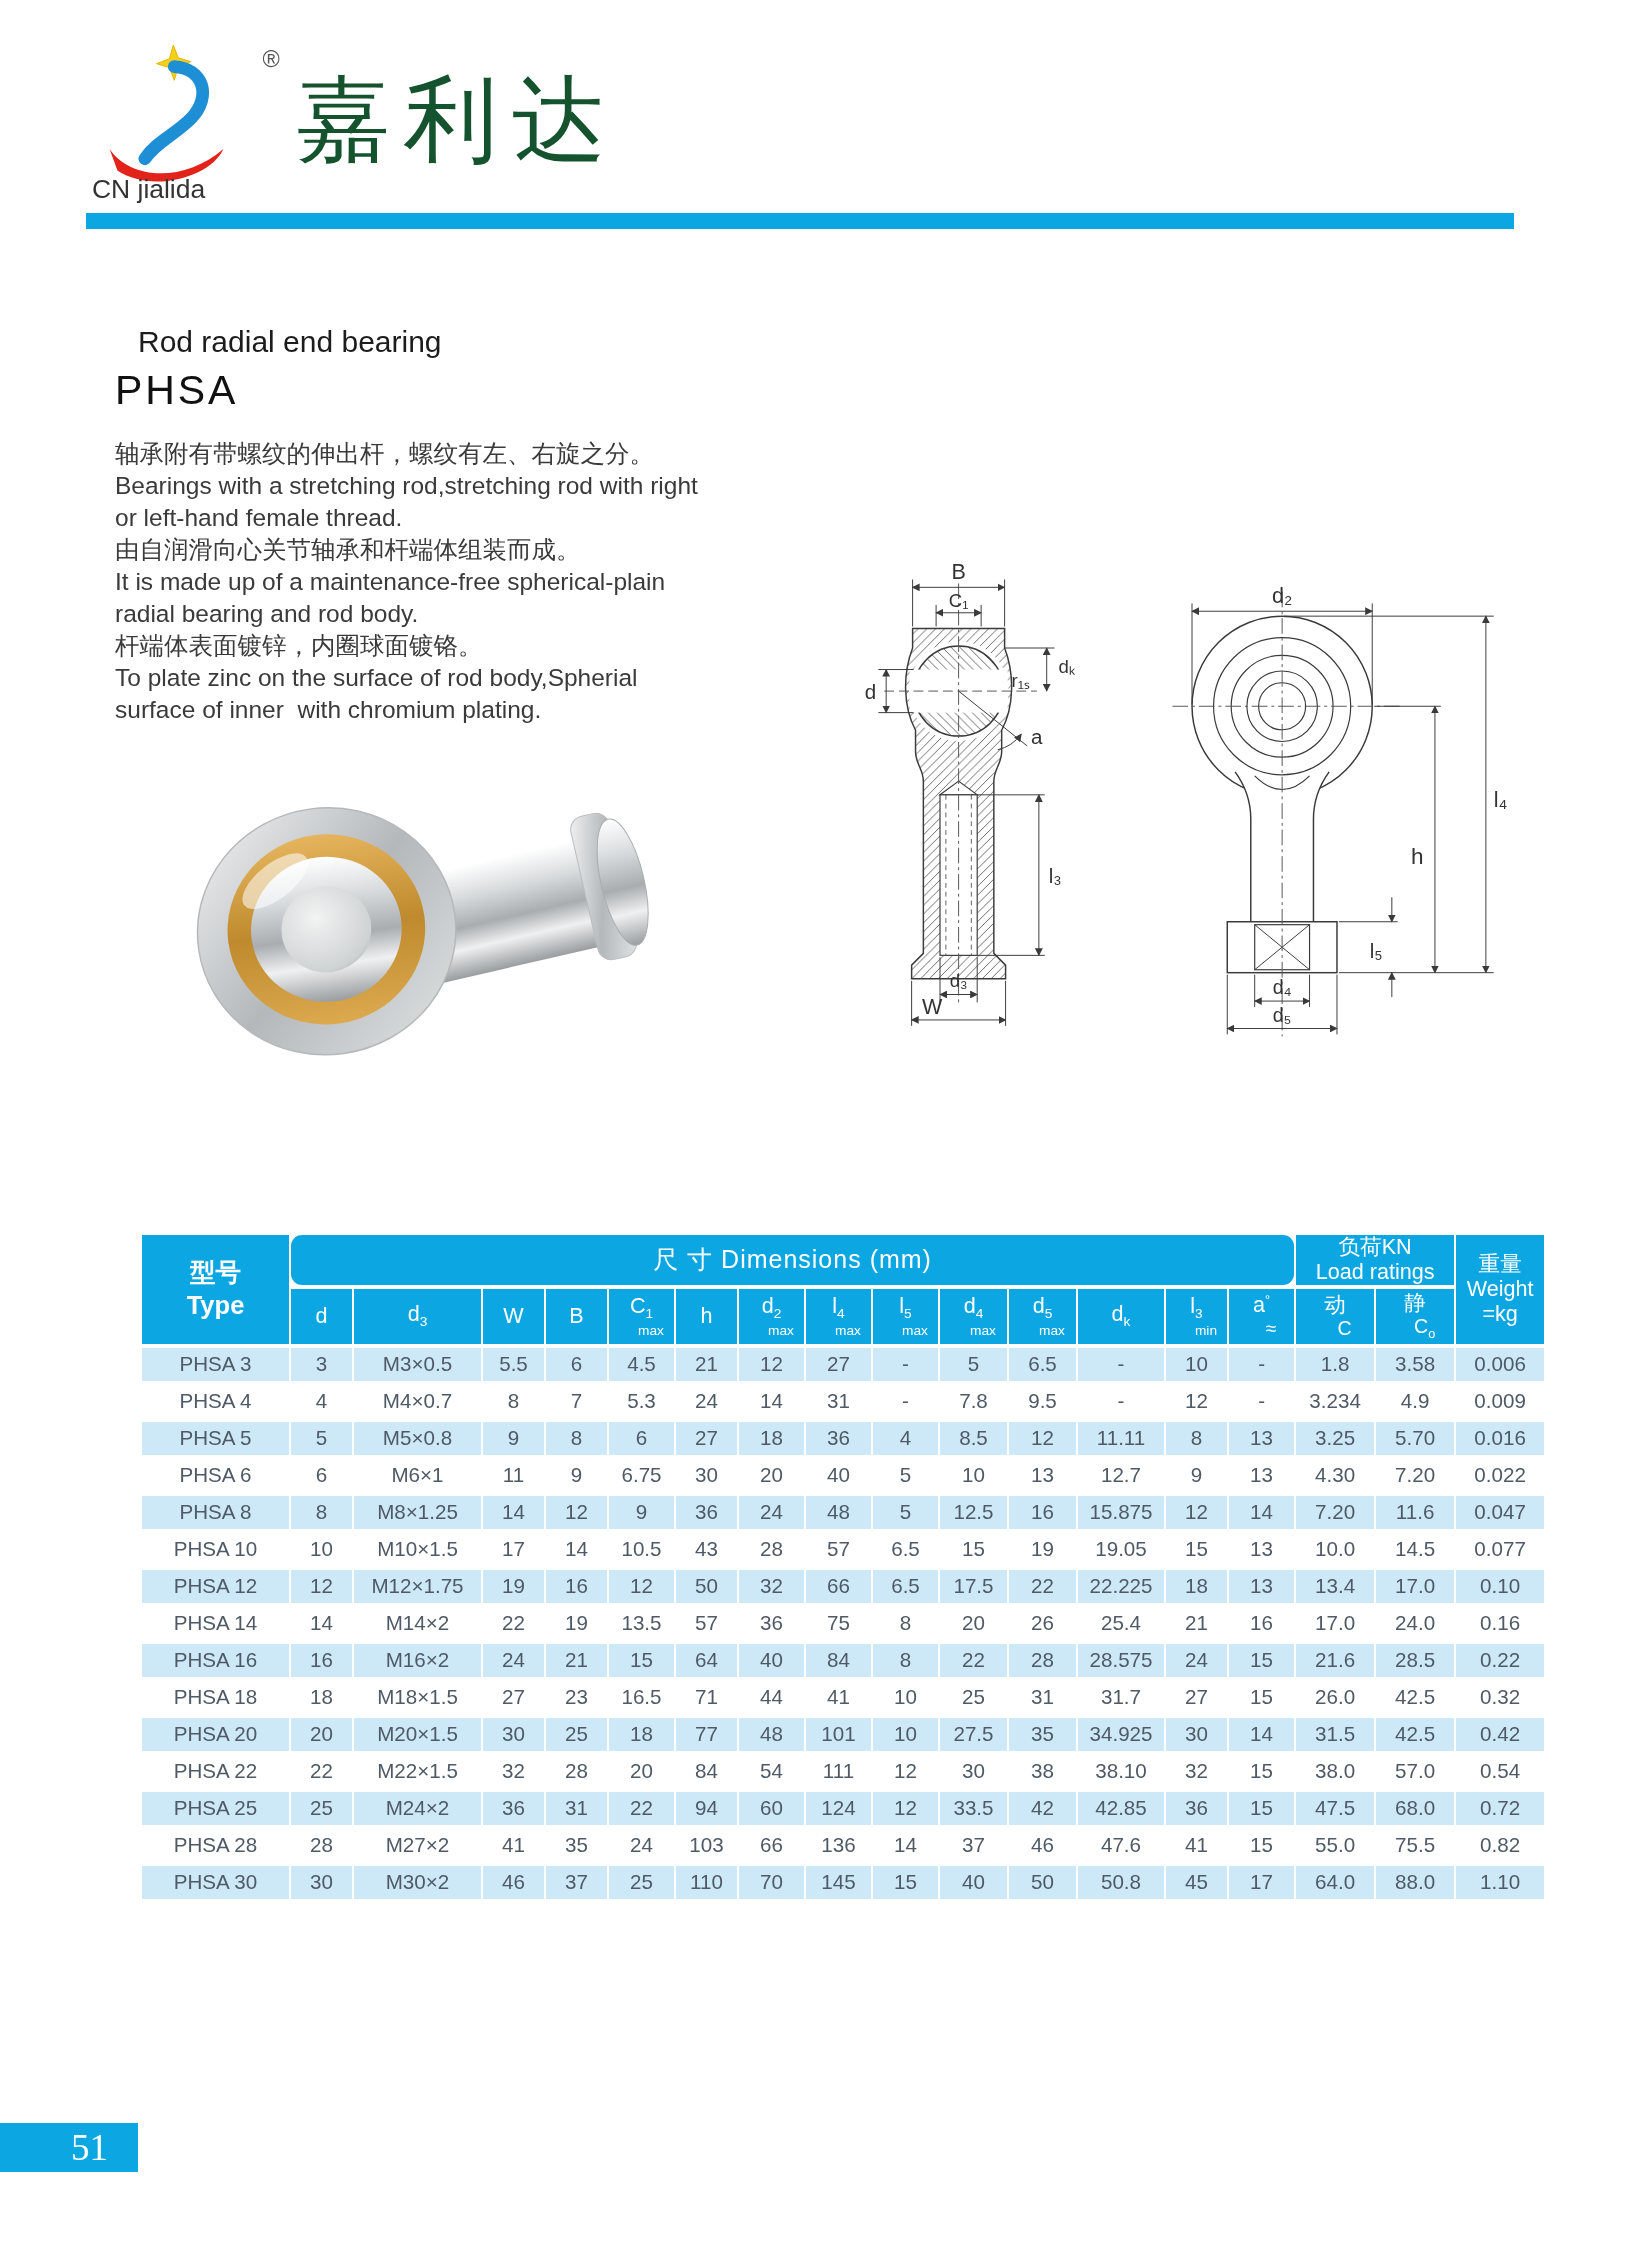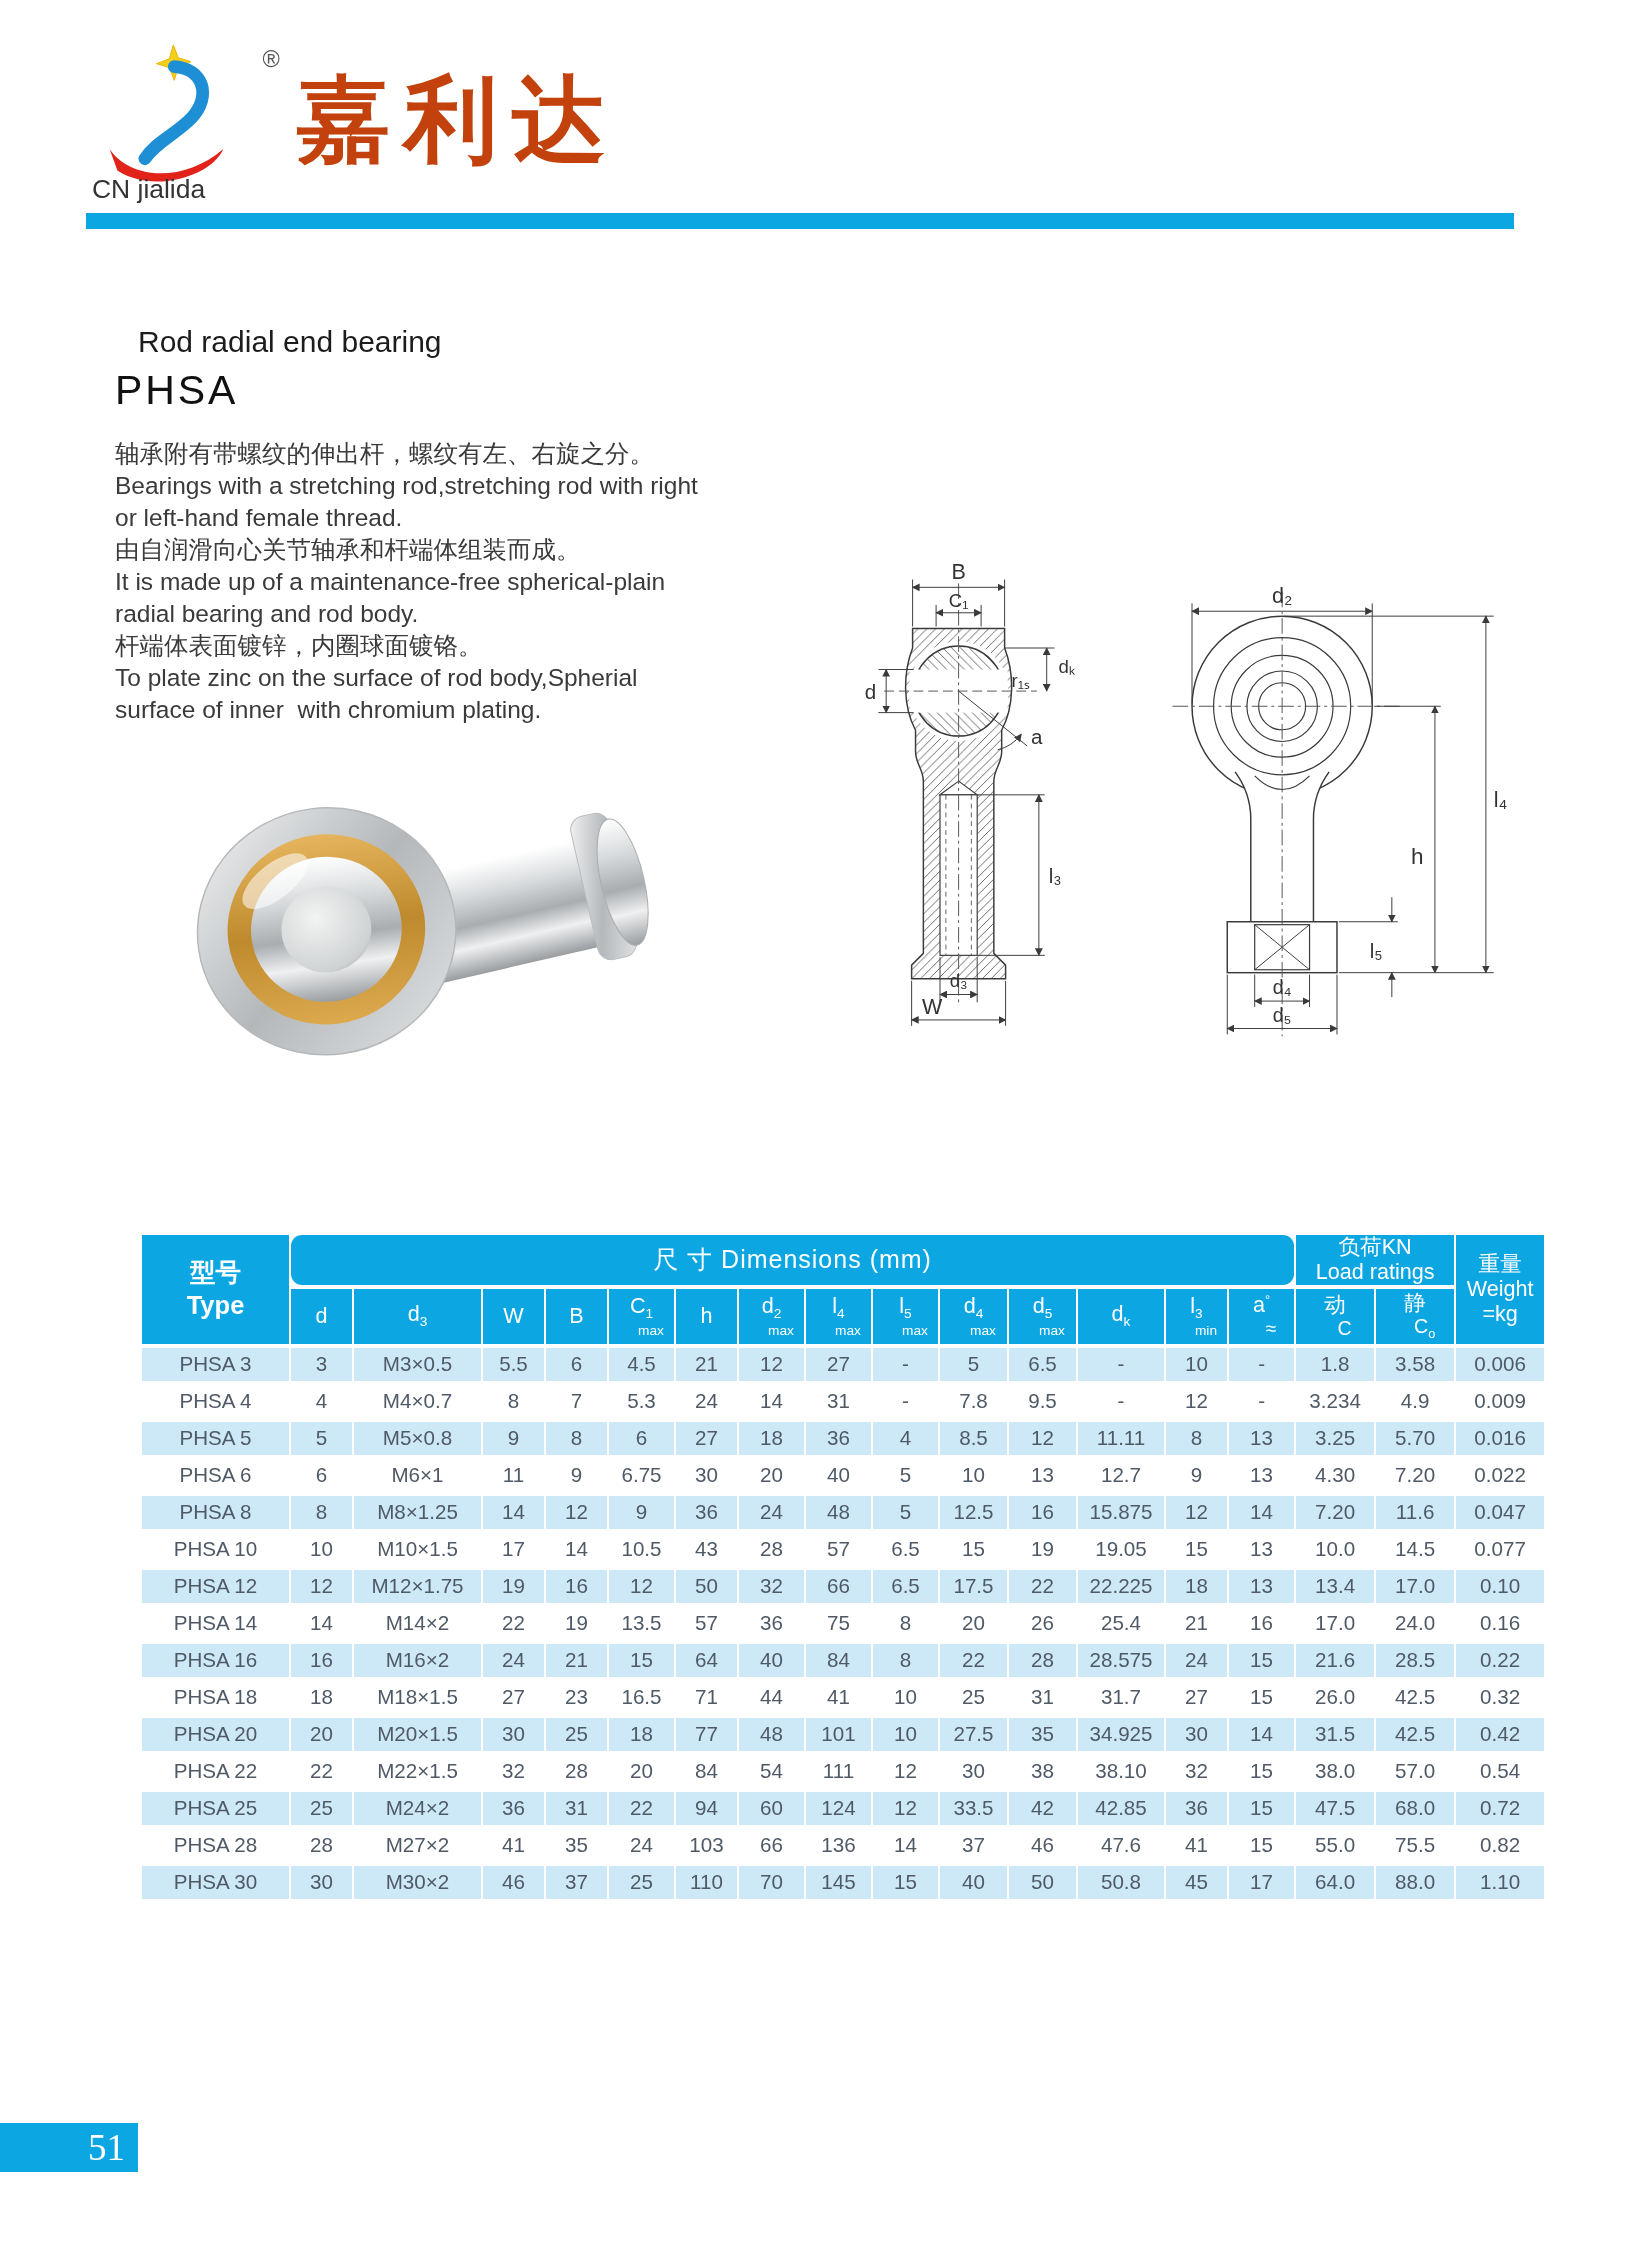--- a/index.html
+++ b/index.html
@@ -2,21 +2,21 @@
 <html><head>
 <meta charset="utf-8">
 <style>
   html,body{margin:0;padding:0;background:#fff;}
   .page{position:relative;width:1645px;height:2247px;background:#ffffff;
         font-family:"Liberation Sans",sans-serif;overflow:hidden;}
 
   
   .logo-svg{position:absolute;left:88px;top:39px;width:201px;height:165px;}
   .brand-name{position:absolute;left:296px;top:57px;font-family:"Liberation Serif",serif;
-        font-weight:bold;font-size:94px;color:#c2410c;letter-spacing:13.7px;white-space:nowrap;}
+        font-weight:normal;font-size:94px;color:#14532d;letter-spacing:13.7px;white-space:nowrap;}
   .divider{position:absolute;left:86px;top:213px;width:1428px;height:15.7px;background:#0ca6e2;}
 
   
   .title-cn{position:absolute;left:112px;top:257px;font-size:46px;font-weight:bold;
         color:#1377bd;letter-spacing:2.9px;white-space:nowrap;}
   .title-en{position:absolute;left:115px;top:325px;font-size:30px;color:#1c1c1c;margin-left:23px;}
   .model{position:absolute;left:115px;top:367px;font-size:41px;font-weight:normal;
         color:#111;letter-spacing:2.9px;}
   .description{position:absolute;left:115px;top:438px;font-size:24.5px;color:#3a3a3a;
         line-height:32px;white-space:pre;}
@@ -42,21 +42,21 @@
   th.sub .hm{font-size:21.6px;line-height:1.1;}
   th.sub .hm sub{font-size:13.7px;}
   th.sub .hm sup{font-size:12.7px;}
   th.sub .hn{font-size:13.7px;line-height:1.1;margin-top:1px;margin-left:19px;}
   th.sub .hn.big{font-size:19.6px;}
   th.sub .hn sub{font-size:12.7px;}
 
   
   .page-num{position:absolute;left:0;top:2123px;width:138px;height:49px;background:#0ca6e2;
         color:#fff;font-family:"Liberation Serif",serif;font-size:37px;line-height:49px;
-        text-align:right;padding-right:13px;box-sizing:border-box;}
+        text-align:right;padding-right:30px;box-sizing:border-box;}
 </style>
 </head>
 <body>
 
 <div class="page">
 
   <svg class="logo-svg" viewBox="0 0 205 168">
     <path d="M87,6 l5,13 13,4 -13,5 -4,14 -5,-13 -13,-4 13,-5 z" fill="#f5d01a" stroke="#e8b400" stroke-width="1"></path>
     <path d="M88,28 C118,30 126,58 106,80 C90,97 70,104 58,122" fill="none" stroke="#1e8fd5" stroke-width="13" stroke-linecap="round"></path>
     <path d="M22,112 C42,142 96,148 138,112 C126,140 66,158 30,134 Z" fill="#e2231a"></path>

